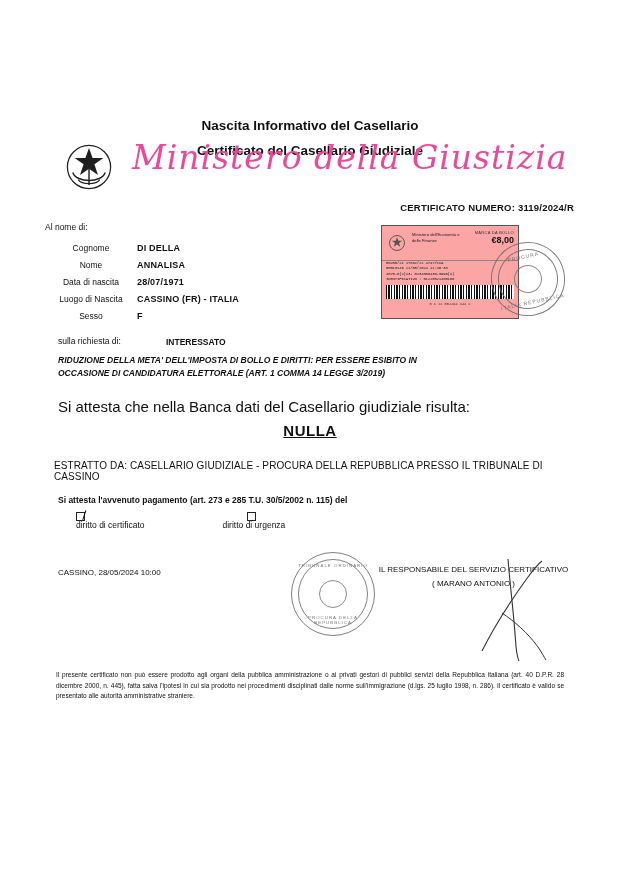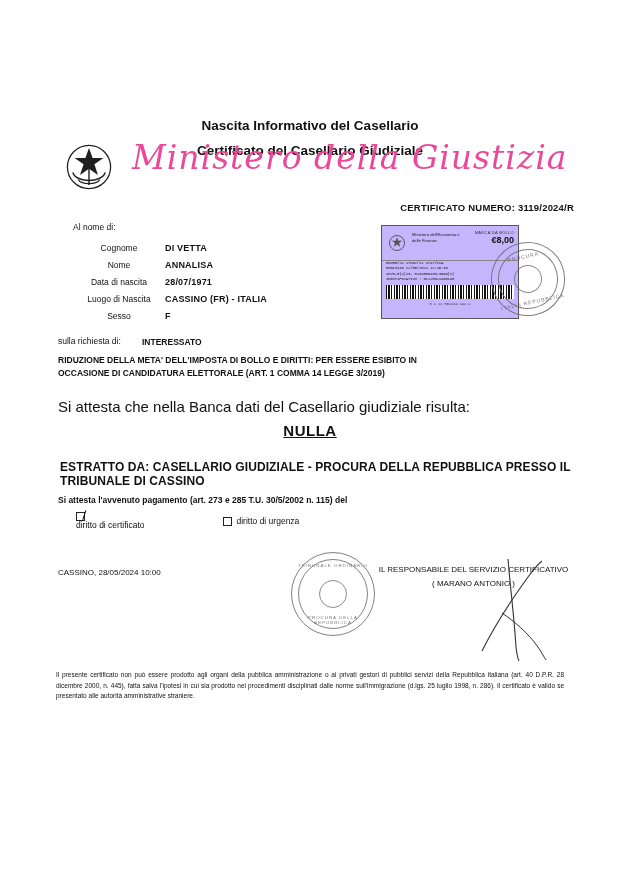--- a/index.html
+++ b/index.html
@@ -81,21 +81,21 @@
   .cert-number {
     position: absolute;
     right: 10px;
     top: 172px;
     font-size: 9.5px;
     font-weight: bold;
     letter-spacing: 0.2px;
   }
   .field-block {
     position: absolute;
-    left: 37px;
+    left: 9px;
     top: 192px;
     font-size: 8.5px;
   }
   .field-title {
     margin-bottom: 11px;
     font-size: 8.5px;
   }
   .frow {
     display: flex;
     margin-bottom: 7px;
@@ -116,21 +116,21 @@
     left: 22px;
     top: 306px;
     font-size: 8.5px;
     width: 500px;
   }
   .req-row {
     display: flex;
     margin-bottom: 6px;
   }
   .req-label {
-    width: 84px;
+    width: 108px;
     flex: none;
   }
   .req-value {
     font-weight: bold;
     font-size: 8.5px;
     line-height: 1.45;
   }
   .attesta {
     position: absolute;
     left: 22px;
@@ -143,25 +143,24 @@
     top: 392px;
     width: 548px;
     text-align: center;
     font-size: 15px;
     font-weight: bold;
     text-decoration: underline;
     letter-spacing: 0.5px;
   }
   .estratto {
     position: absolute;
-    left: 24px;
+    left: 18px;
     top: 430px;
-    font-size: 12px;
+    font-size: 10px;
     letter-spacing: 0.1px;
-    font-weight: bold;
   }
   .pay-title {
     position: absolute;
     left: 22px;
     top: 465px;
     font-size: 8.5px;
     font-weight: bold;
   }
   .pay-opts {
     position: absolute;
@@ -187,20 +186,21 @@
     top: -4px;
     width: 7px;
     height: 10px;
     border-right: 1.4px solid #111;
     transform: rotate(18deg);
   }
   .pay-opt2 {
     margin-left: 78px;
     display: flex;
     align-items: center;
+    flex-direction: column;
   }
   .place-date {
     position: absolute;
     left: 22px;
     top: 538px;
     font-size: 8px;
   }
   .signer {
     position: absolute;
     left: 330px;
@@ -224,21 +224,21 @@
   }
 
   
   .bollo {
     position: absolute;
     left: 345px;
     top: 195px;
     width: 136px;
     height: 92px;
     border: 1px solid #555;
-    background: #c4b5fd;
+    background: #fca5a5;
     overflow: hidden;
     font-size: 4px;
     color: #333;
   }
   .bollo-top {
     display: flex;
     height: 34px;
     border-bottom: 1px solid #888;
   }
   .bollo-emblem {
@@ -378,21 +378,21 @@
       <div class="title-line2">Certificato del Casellario Giudiziale</div>
     </div>
 
     <div class="cert-number">CERTIFICATO NUMERO: 3119/2024/R</div>
 
     <div class="field-block">
       <div class="field-title">Al nome di:</div>
 
       <div class="frow">
         <div class="flabel">Cognome</div>
-        <div class="fvalue">DI VETTA</div>
+        <div class="fvalue">DI DELLA</div>
       </div>
       <div class="frow">
         <div class="flabel">Nome</div>
         <div class="fvalue">ANNALISA</div>
       </div>
       <div class="frow">
         <div class="flabel">Data di nascita</div>
         <div class="fvalue">28/07/1971</div>
       </div>
       <div class="frow">
@@ -433,21 +433,21 @@
       <div class="stamp-core"></div>
       <div class="stamp-txt-bot">ITALIA  REPUBBLICA</div>
     </div>
 
     <div class="req-block">
       <div class="req-row">
         <div class="req-label">sulla richiesta di:</div>
         <div class="req-value">INTERESSATO</div>
       </div>
       <div class="req-row">
-        <div class="req-value" style="width:400px;">RIDUZIONE DELLA META' DELL'IMPOSTA DI BOLLO E DIRITTI: PER ESSERE ESIBITO IN OCCASIONE DI CANDIDATURA ELETTORALE (ART. 1 COMMA 14 LEGGE 3/2019)</div>
+        <div class="req-value" style="width:400px;font-style:italic;">RIDUZIONE DELLA META' DELL'IMPOSTA DI BOLLO E DIRITTI: PER ESSERE ESIBITO IN OCCASIONE DI CANDIDATURA ELETTORALE (ART. 1 COMMA 14 LEGGE 3/2019)</div>
       </div>
     </div>
 
     <div class="attesta">Si attesta che nella Banca dati del Casellario giudiziale risulta:</div>
     <div class="nulla">NULLA</div>
     <div class="estratto">ESTRATTO DA: CASELLARIO GIUDIZIALE - PROCURA DELLA REPUBBLICA PRESSO IL TRIBUNALE DI CASSINO</div>
 
     <div class="pay-title">Si attesta l'avvenuto pagamento (art. 273 e 285 T.U. 30/5/2002 n. 115) del</div>
     <div class="pay-opts">
       <div style="display:flex;align-items:flex-start;flex-direction:column;">

